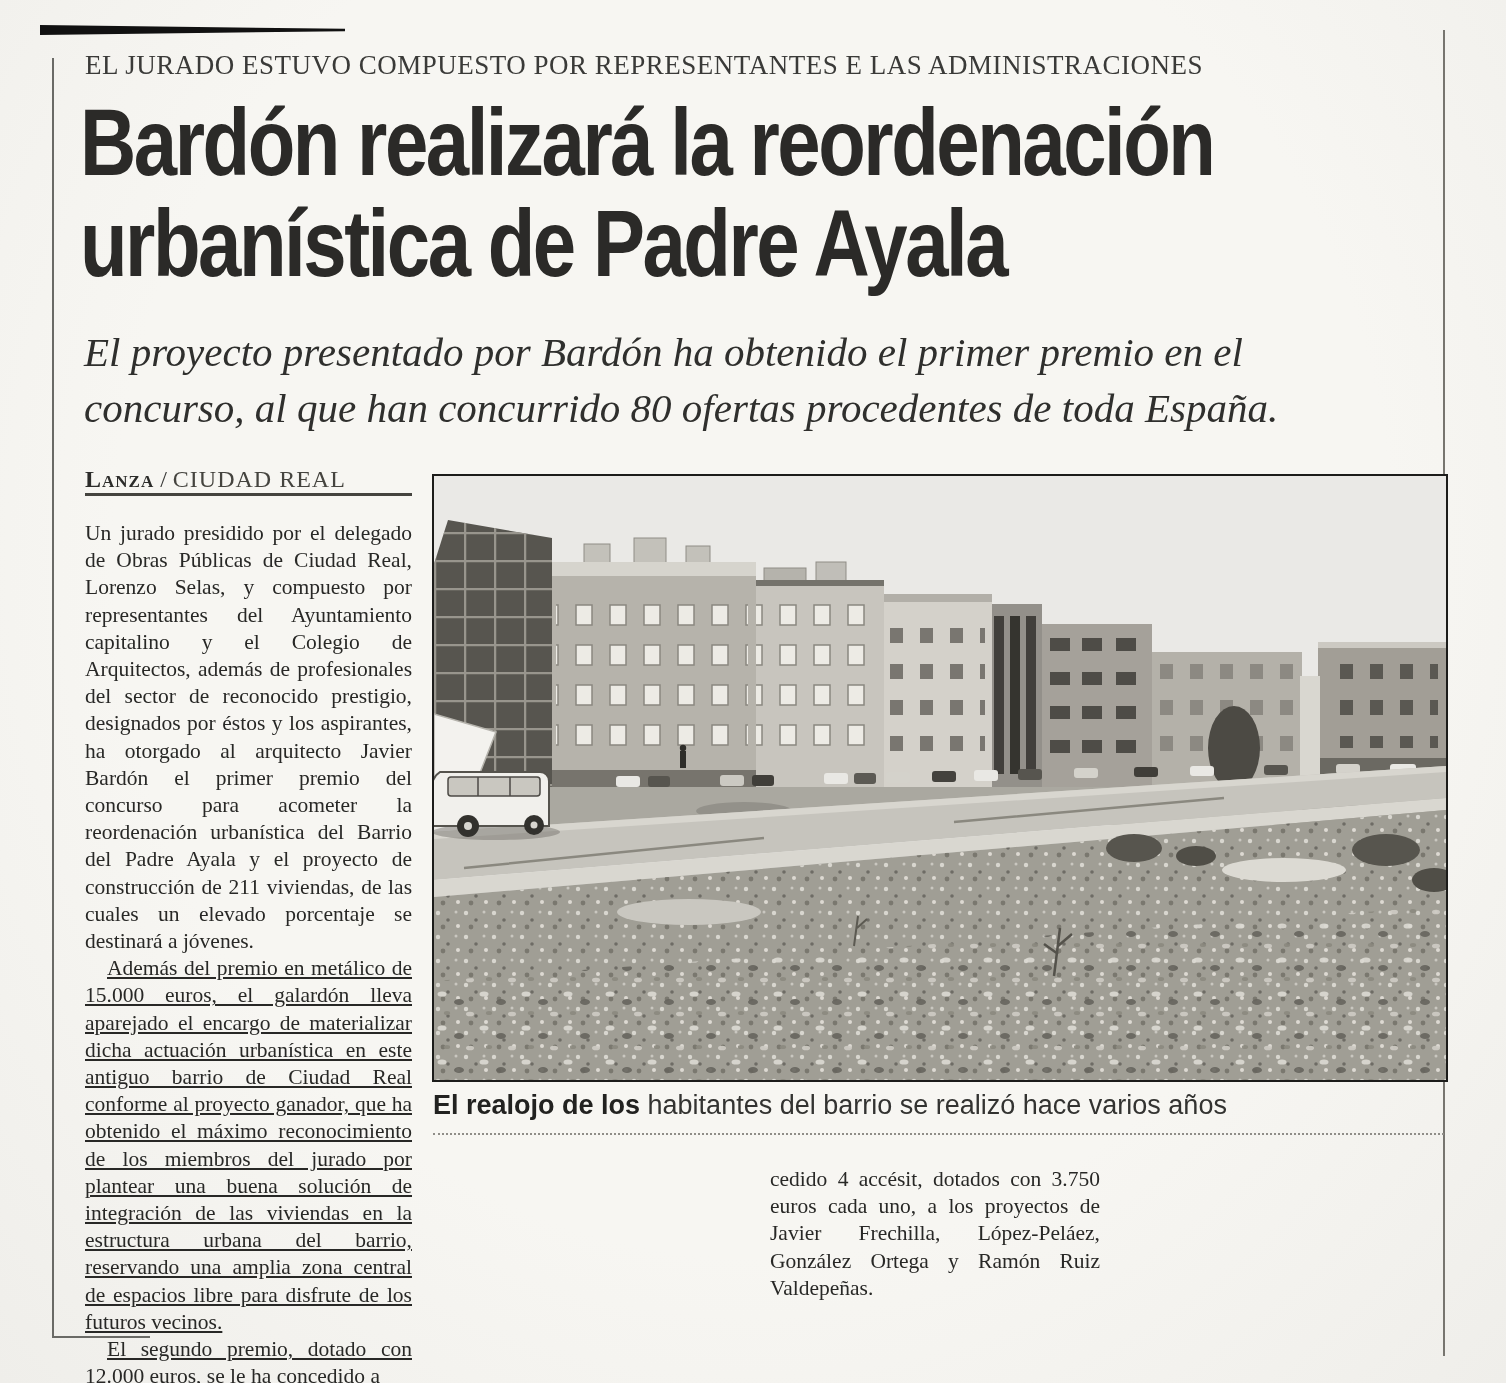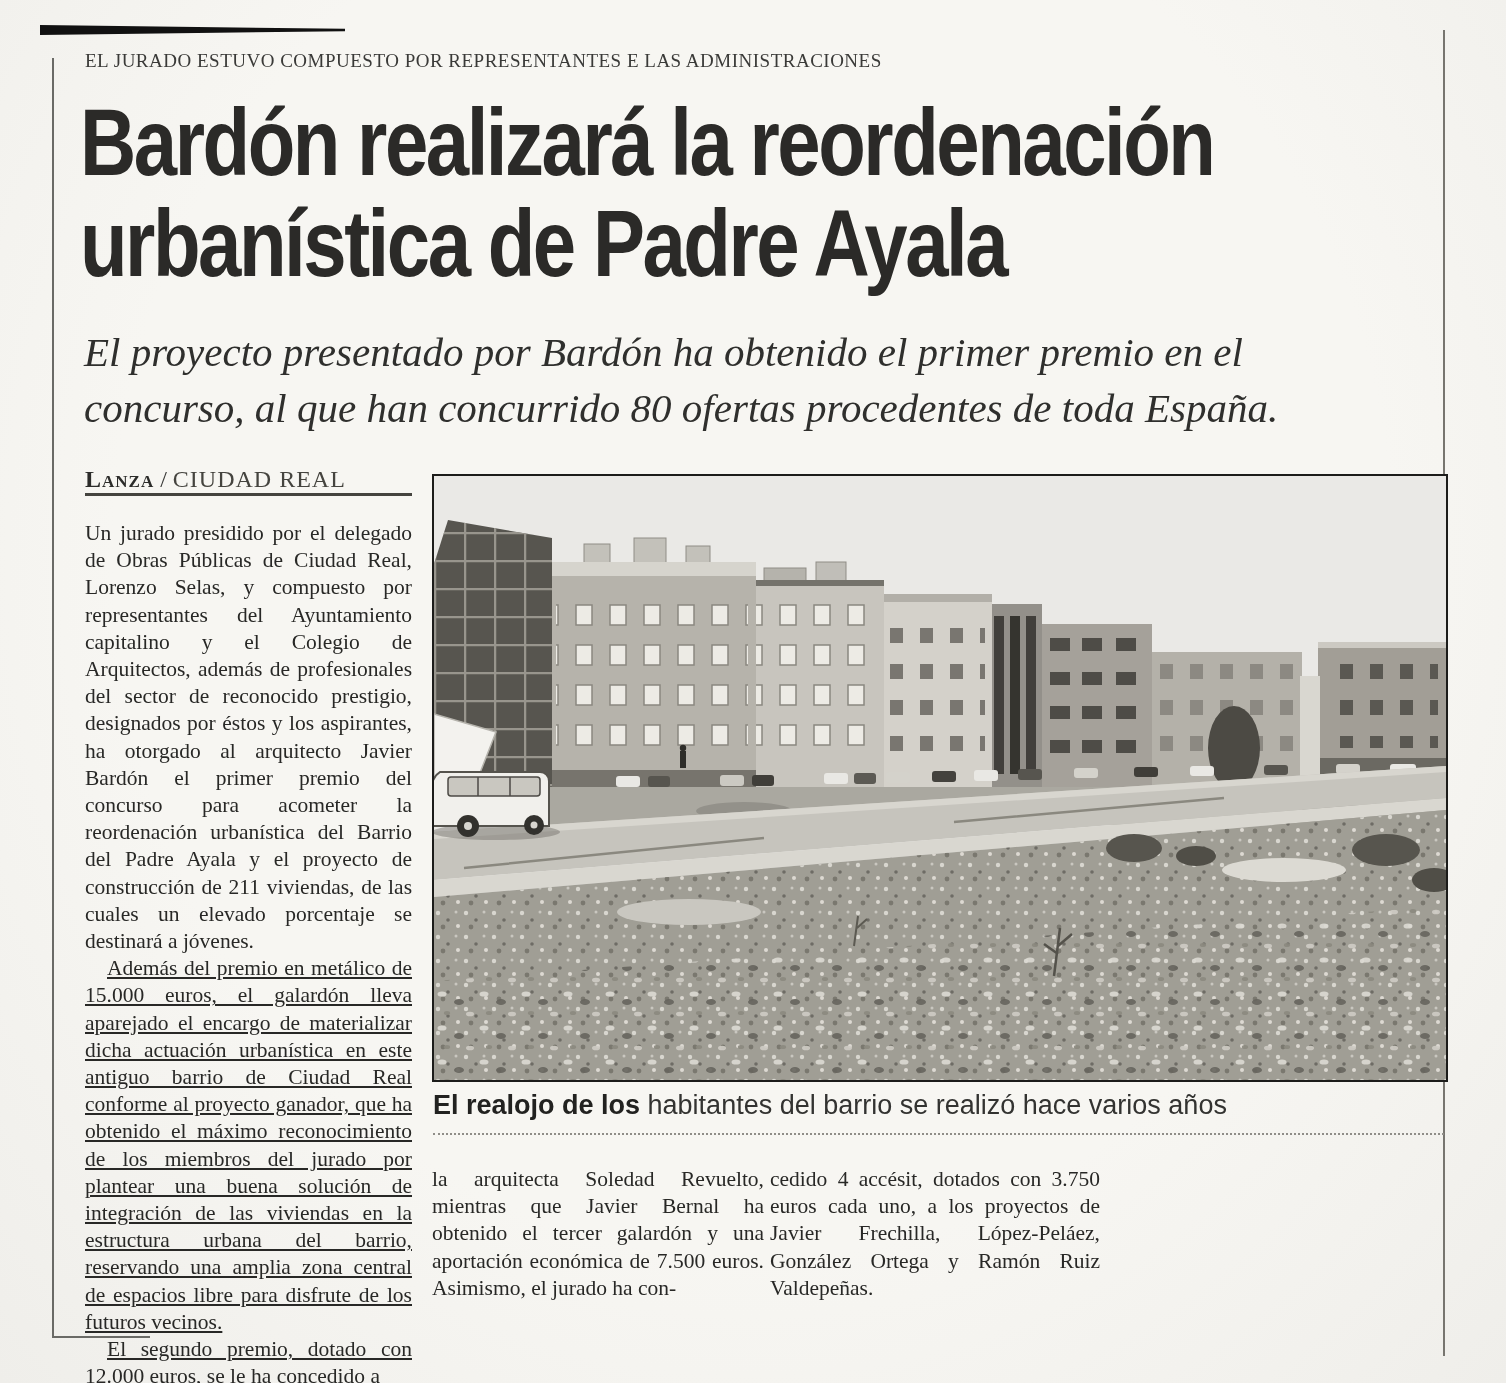--- a/index.html
+++ b/index.html
@@ -15,21 +15,21 @@
   .wedge{
     position:absolute;left:40px;top:25px;width:305px;height:10px;background:#111;
     clip-path:polygon(0 0,100% 38%,100% 62%,0 100%);
   }
   .rule-left{position:absolute;left:52px;top:58px;width:2px;height:1280px;background:#6a6a66;}
   .rule-left-foot{position:absolute;left:52px;top:1336px;width:98px;height:2px;background:#6a6a66;}
   .rule-right{position:absolute;left:1443px;top:30px;width:2px;height:1326px;background:#77756f;}
 
   .kicker{
     position:absolute;left:85px;top:50px;width:1280px;
-    font-size:19px;letter-spacing:.5px;color:#3a3a38;white-space:nowrap;
+    font-size:27px;letter-spacing:.5px;color:#3a3a38;white-space:nowrap;
   }
   .headline{
     position:absolute;left:80px;top:92px;width:1500px;
     font-family:"Liberation Sans", sans-serif;font-weight:bold;
     font-size:95px;line-height:101px;letter-spacing:-3px;color:#2b2a28;
     white-space:pre-line;transform:scaleX(.82);transform-origin:left top;
   }
   .subheadline{
     position:absolute;left:84px;top:324px;width:1360px;
     font-style:italic;font-size:41px;line-height:56px;color:#2f2f2d;
@@ -242,20 +242,17 @@
         <circle cx="100" cy="349" r="10" fill="#32312d"></circle>
           <circle cx="100" cy="349" r="3.5" fill="#d8d6d0"></circle>
       </g>
     </svg>
   </div>
 
   <div class="caption">
     <span class="cap-bold">El realojo de los</span><span> habitantes del barrio se realizó hace varios años</span>
   </div>
 
-  <div class="col bcol bcol-2">
-    <p>la arquitecta Soledad Revuelto, mientras que Javier Bernal ha obtenido el tercer galardón y una aportación económica de 7.500 euros. Asimismo, el jurado ha con-</p>
-  </div>
   <div class="col bcol bcol-3">
     <p>cedido 4 accésit, dotados con 3.750 euros cada uno, a los proyectos de Javier Frechilla, López-Peláez, González Ortega y Ramón Ruiz Valdepeñas.</p>
   </div>
 
 </div>
 
 </body></html>

